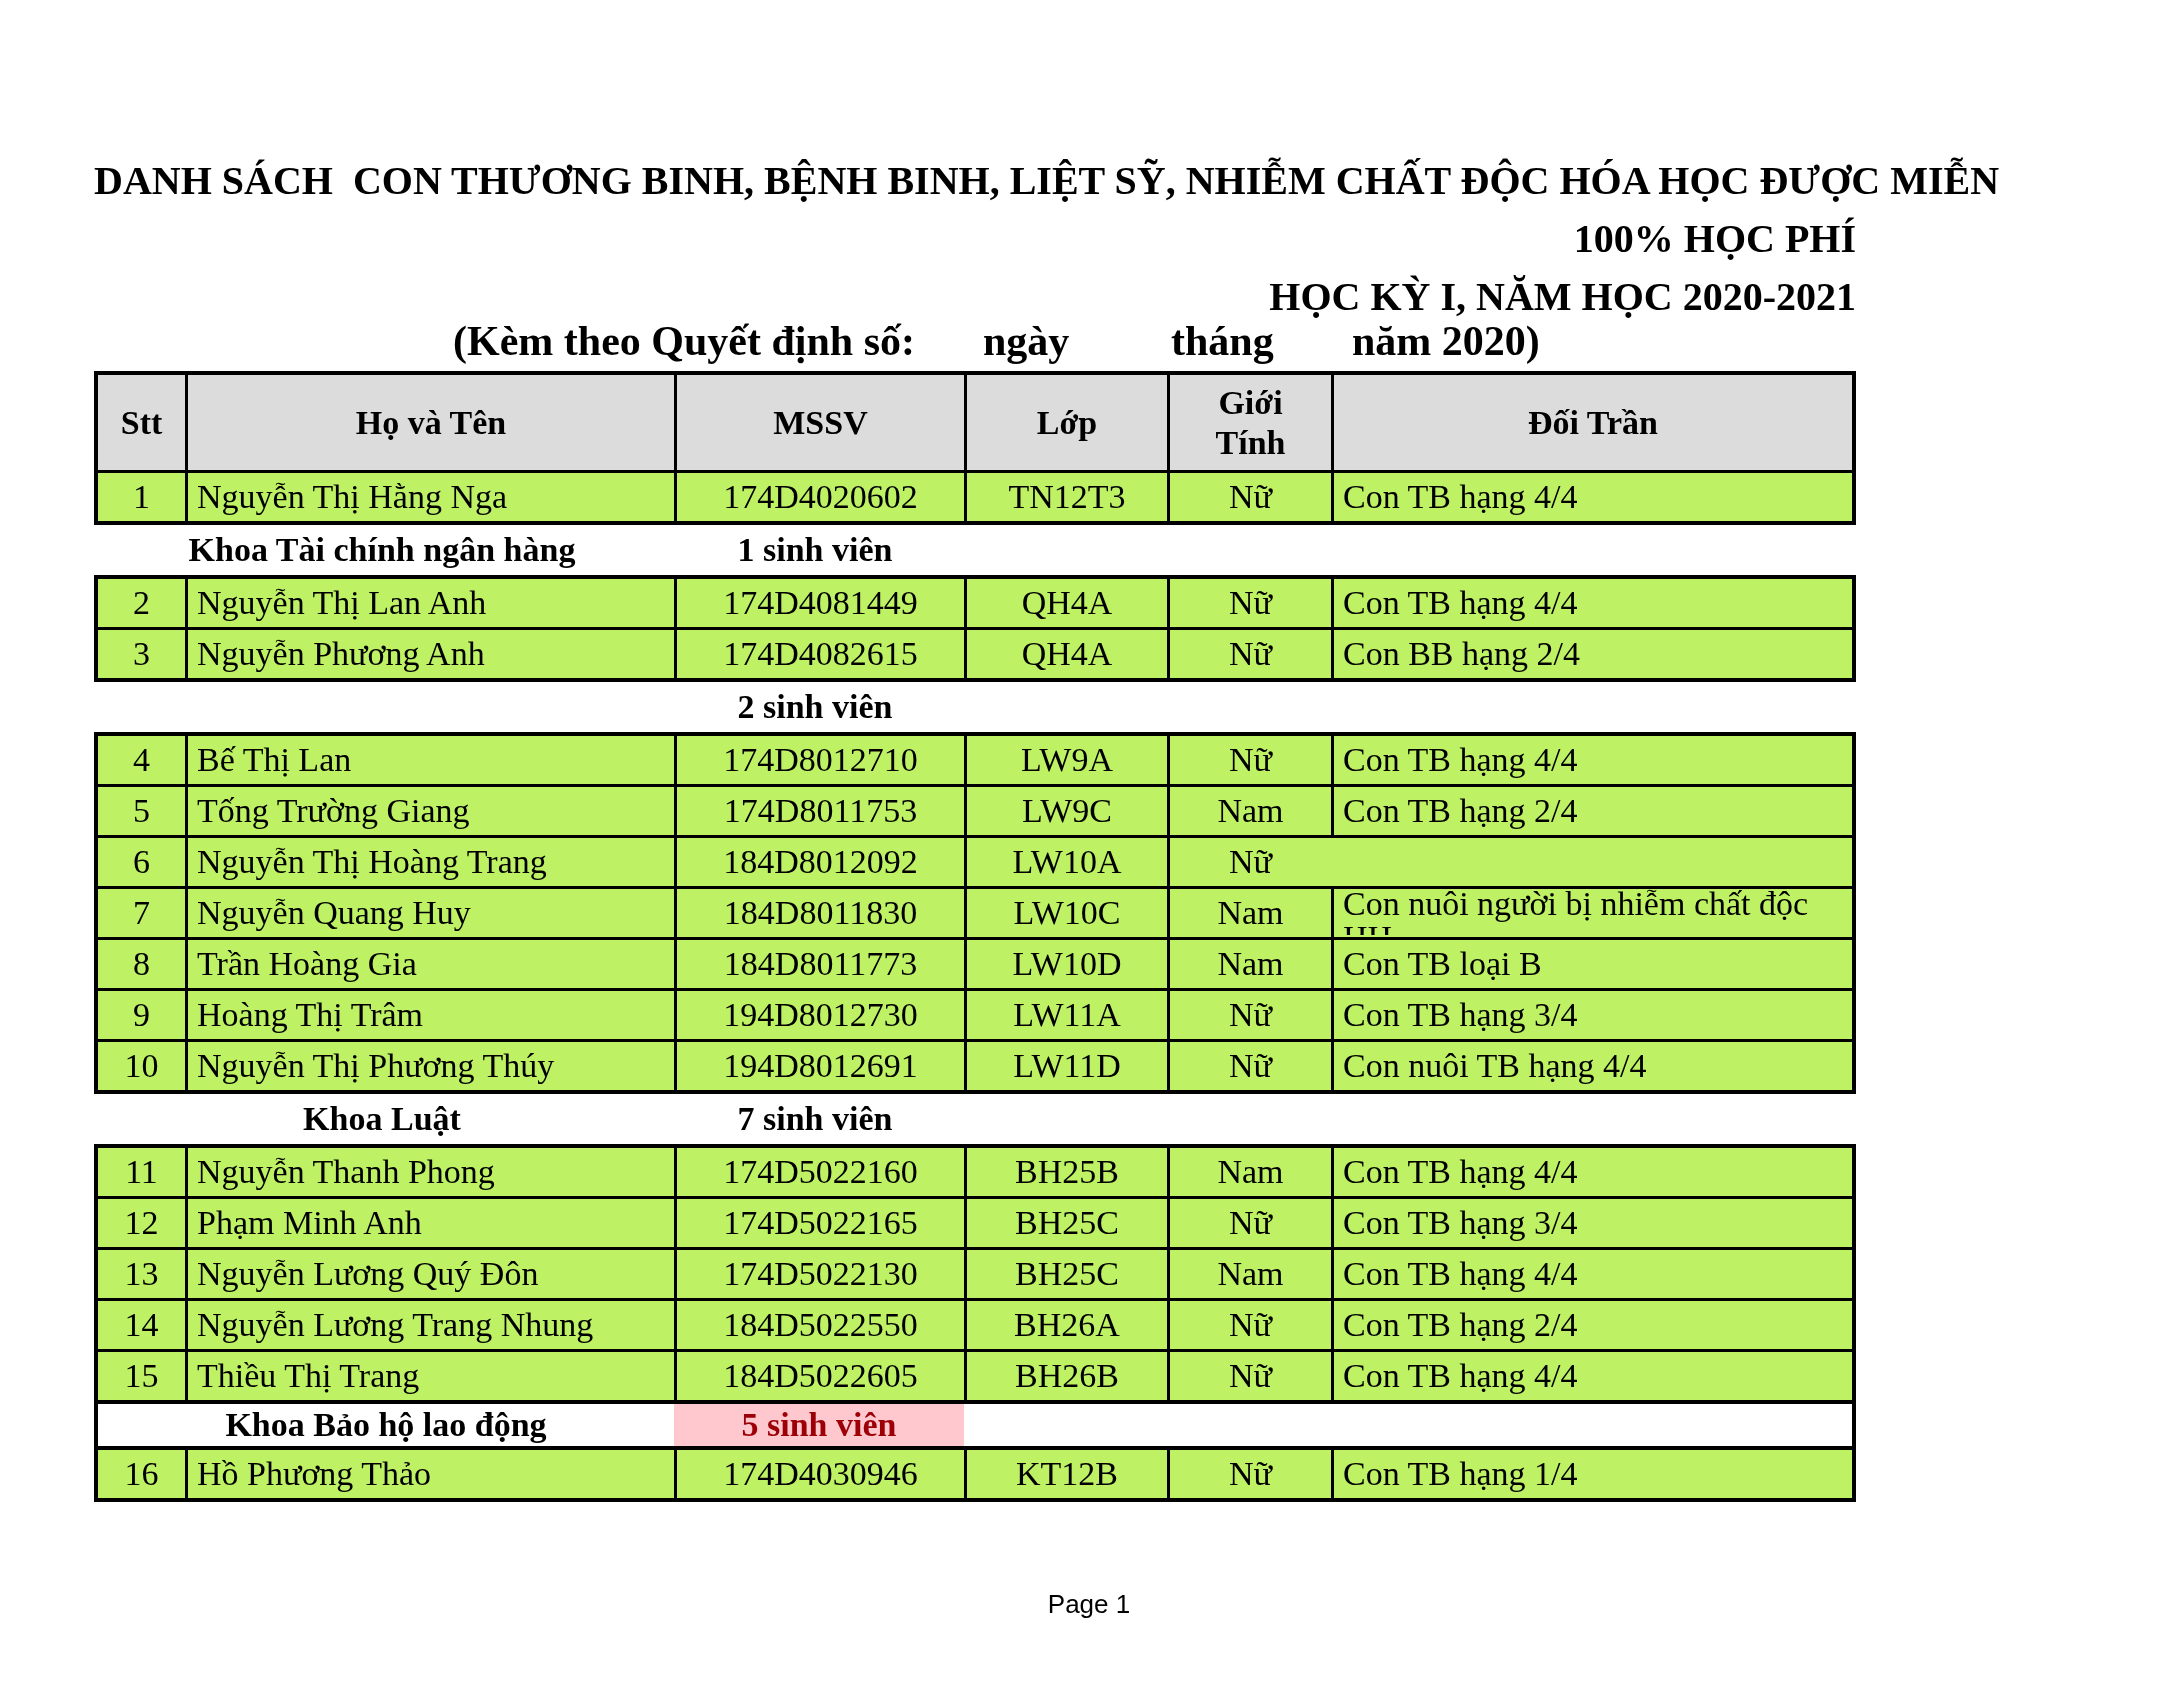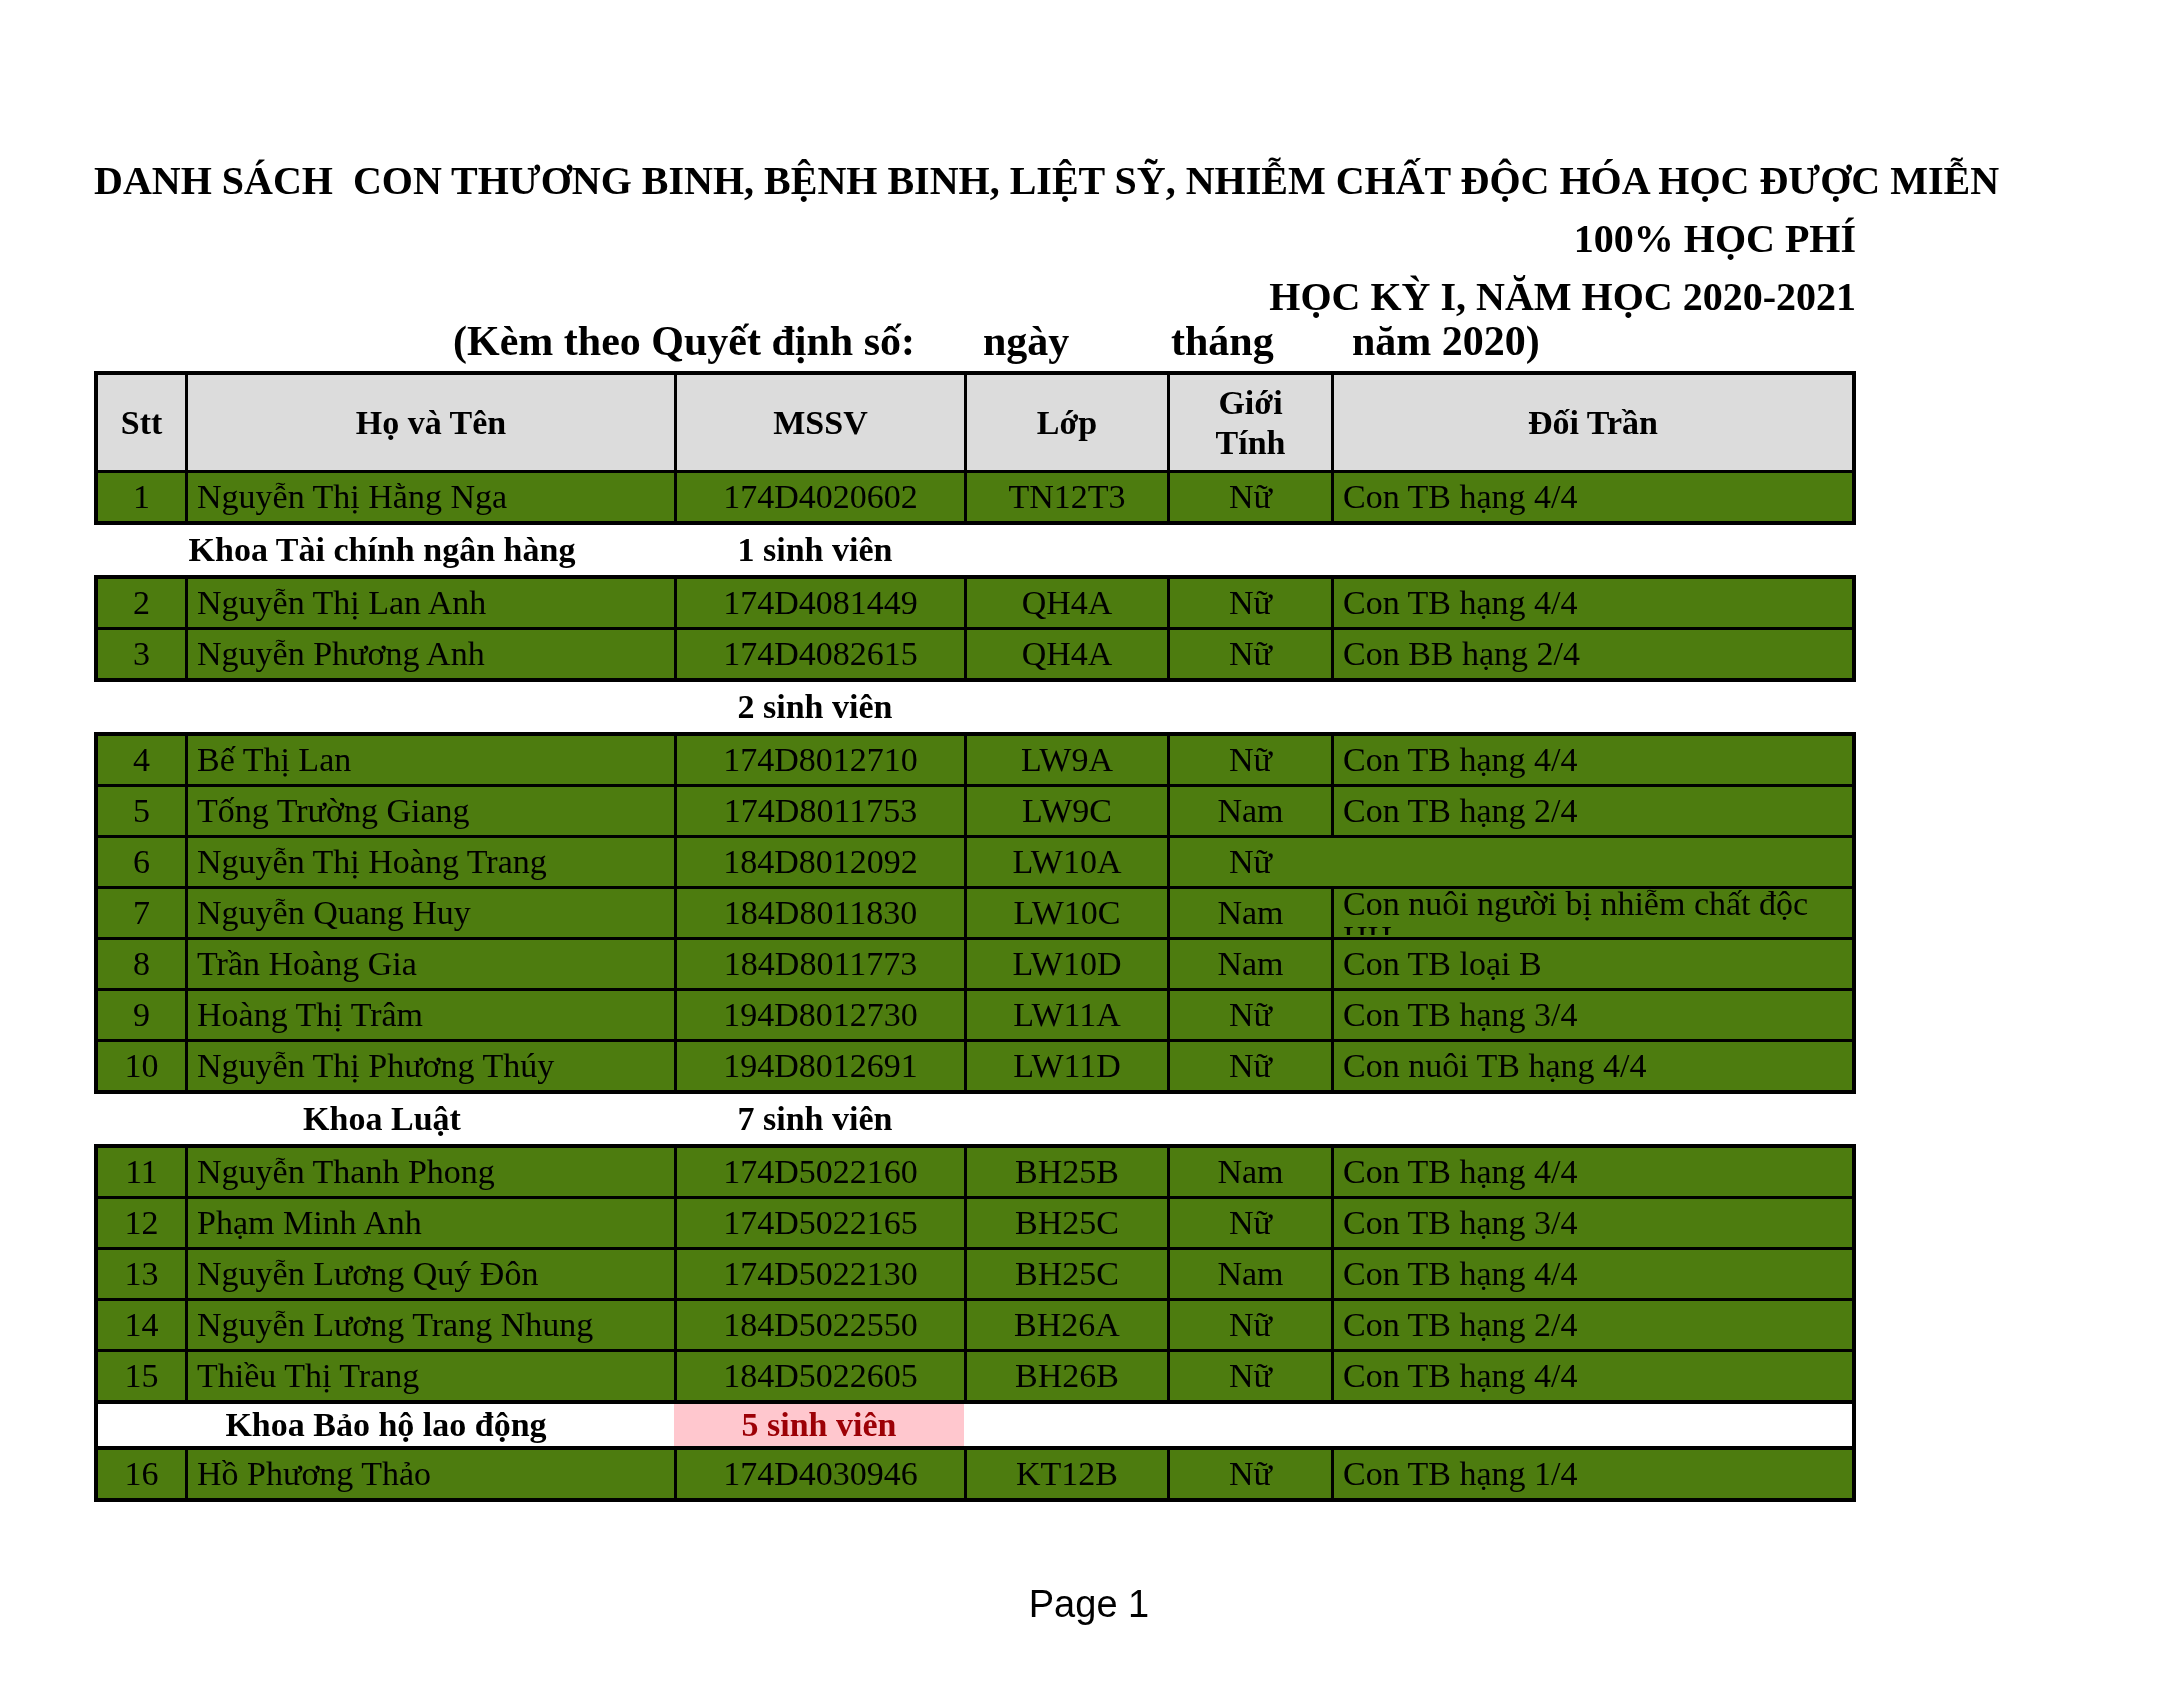--- a/index.html
+++ b/index.html
@@ -21,21 +21,21 @@
   .title-wrap div{white-space:pre;}
   
   .decision{
     position:absolute;left:94px;top:317px;width:1762px;height:46px;
     font-weight:bold;font-size:42px;
   }
   .decision span{position:absolute;top:0;white-space:pre;}
   .dec-prefix{left:359px;} .dec-ngay{left:889px;} .dec-thang{left:1077px;} .dec-nam{left:1258px;}
   
   .tbl{position:absolute;left:94px;top:371px;width:1762px;font-size:34px;}
-  .block{border:4px solid var(--border);background:#4d7c0f;box-sizing:border-box;}
+  .block{border:4px solid var(--border);background:#bef264;box-sizing:border-box;}
   .block.flush-top{margin-top:-4px;}
   .trow{display:grid;grid-template-columns:87px 489px 290px 203px 164px 1fr;}
   .trow + .trow{border-top:3px solid var(--border);}
   .cell{
     box-sizing:border-box;height:48px;display:flex;align-items:center;justify-content:center;
     overflow:hidden;line-height:40px;
   }
   .cell + .cell{border-left:3px solid var(--border);}
   .cell.left{justify-content:flex-start;padding-left:9px;padding-right:13px;}
   .trow.header .cell{
@@ -59,21 +59,21 @@
   }
   .grouprow.bordered{
     border:4px solid var(--border);height:50px;margin-top:-4px;
   }
   .grouprow.bordered .gcount.hl{
     background:var(--highlight-bg);color:var(--highlight-text);
   }
   
   .footer{
     position:absolute;top:1589px;left:0;width:2178px;text-align:center;
-    font-family:"Liberation Sans", sans-serif;font-size:38px;line-height:30px;color:#000;
+    font-family:"Liberation Sans", sans-serif;font-size:26px;line-height:30px;color:#000;
   }
 </style>
 </head>
 <body>
 
 <div id="page">
 
   <div class="title-wrap">
     <div>DANH SÁCH  CON THƯƠNG BINH, BỆNH BINH, LIỆT SỸ, NHIỄM CHẤT ĐỘC HÓA HỌC ĐƯỢC MIỄN</div>
     <div>100% HỌC PHÍ</div>

